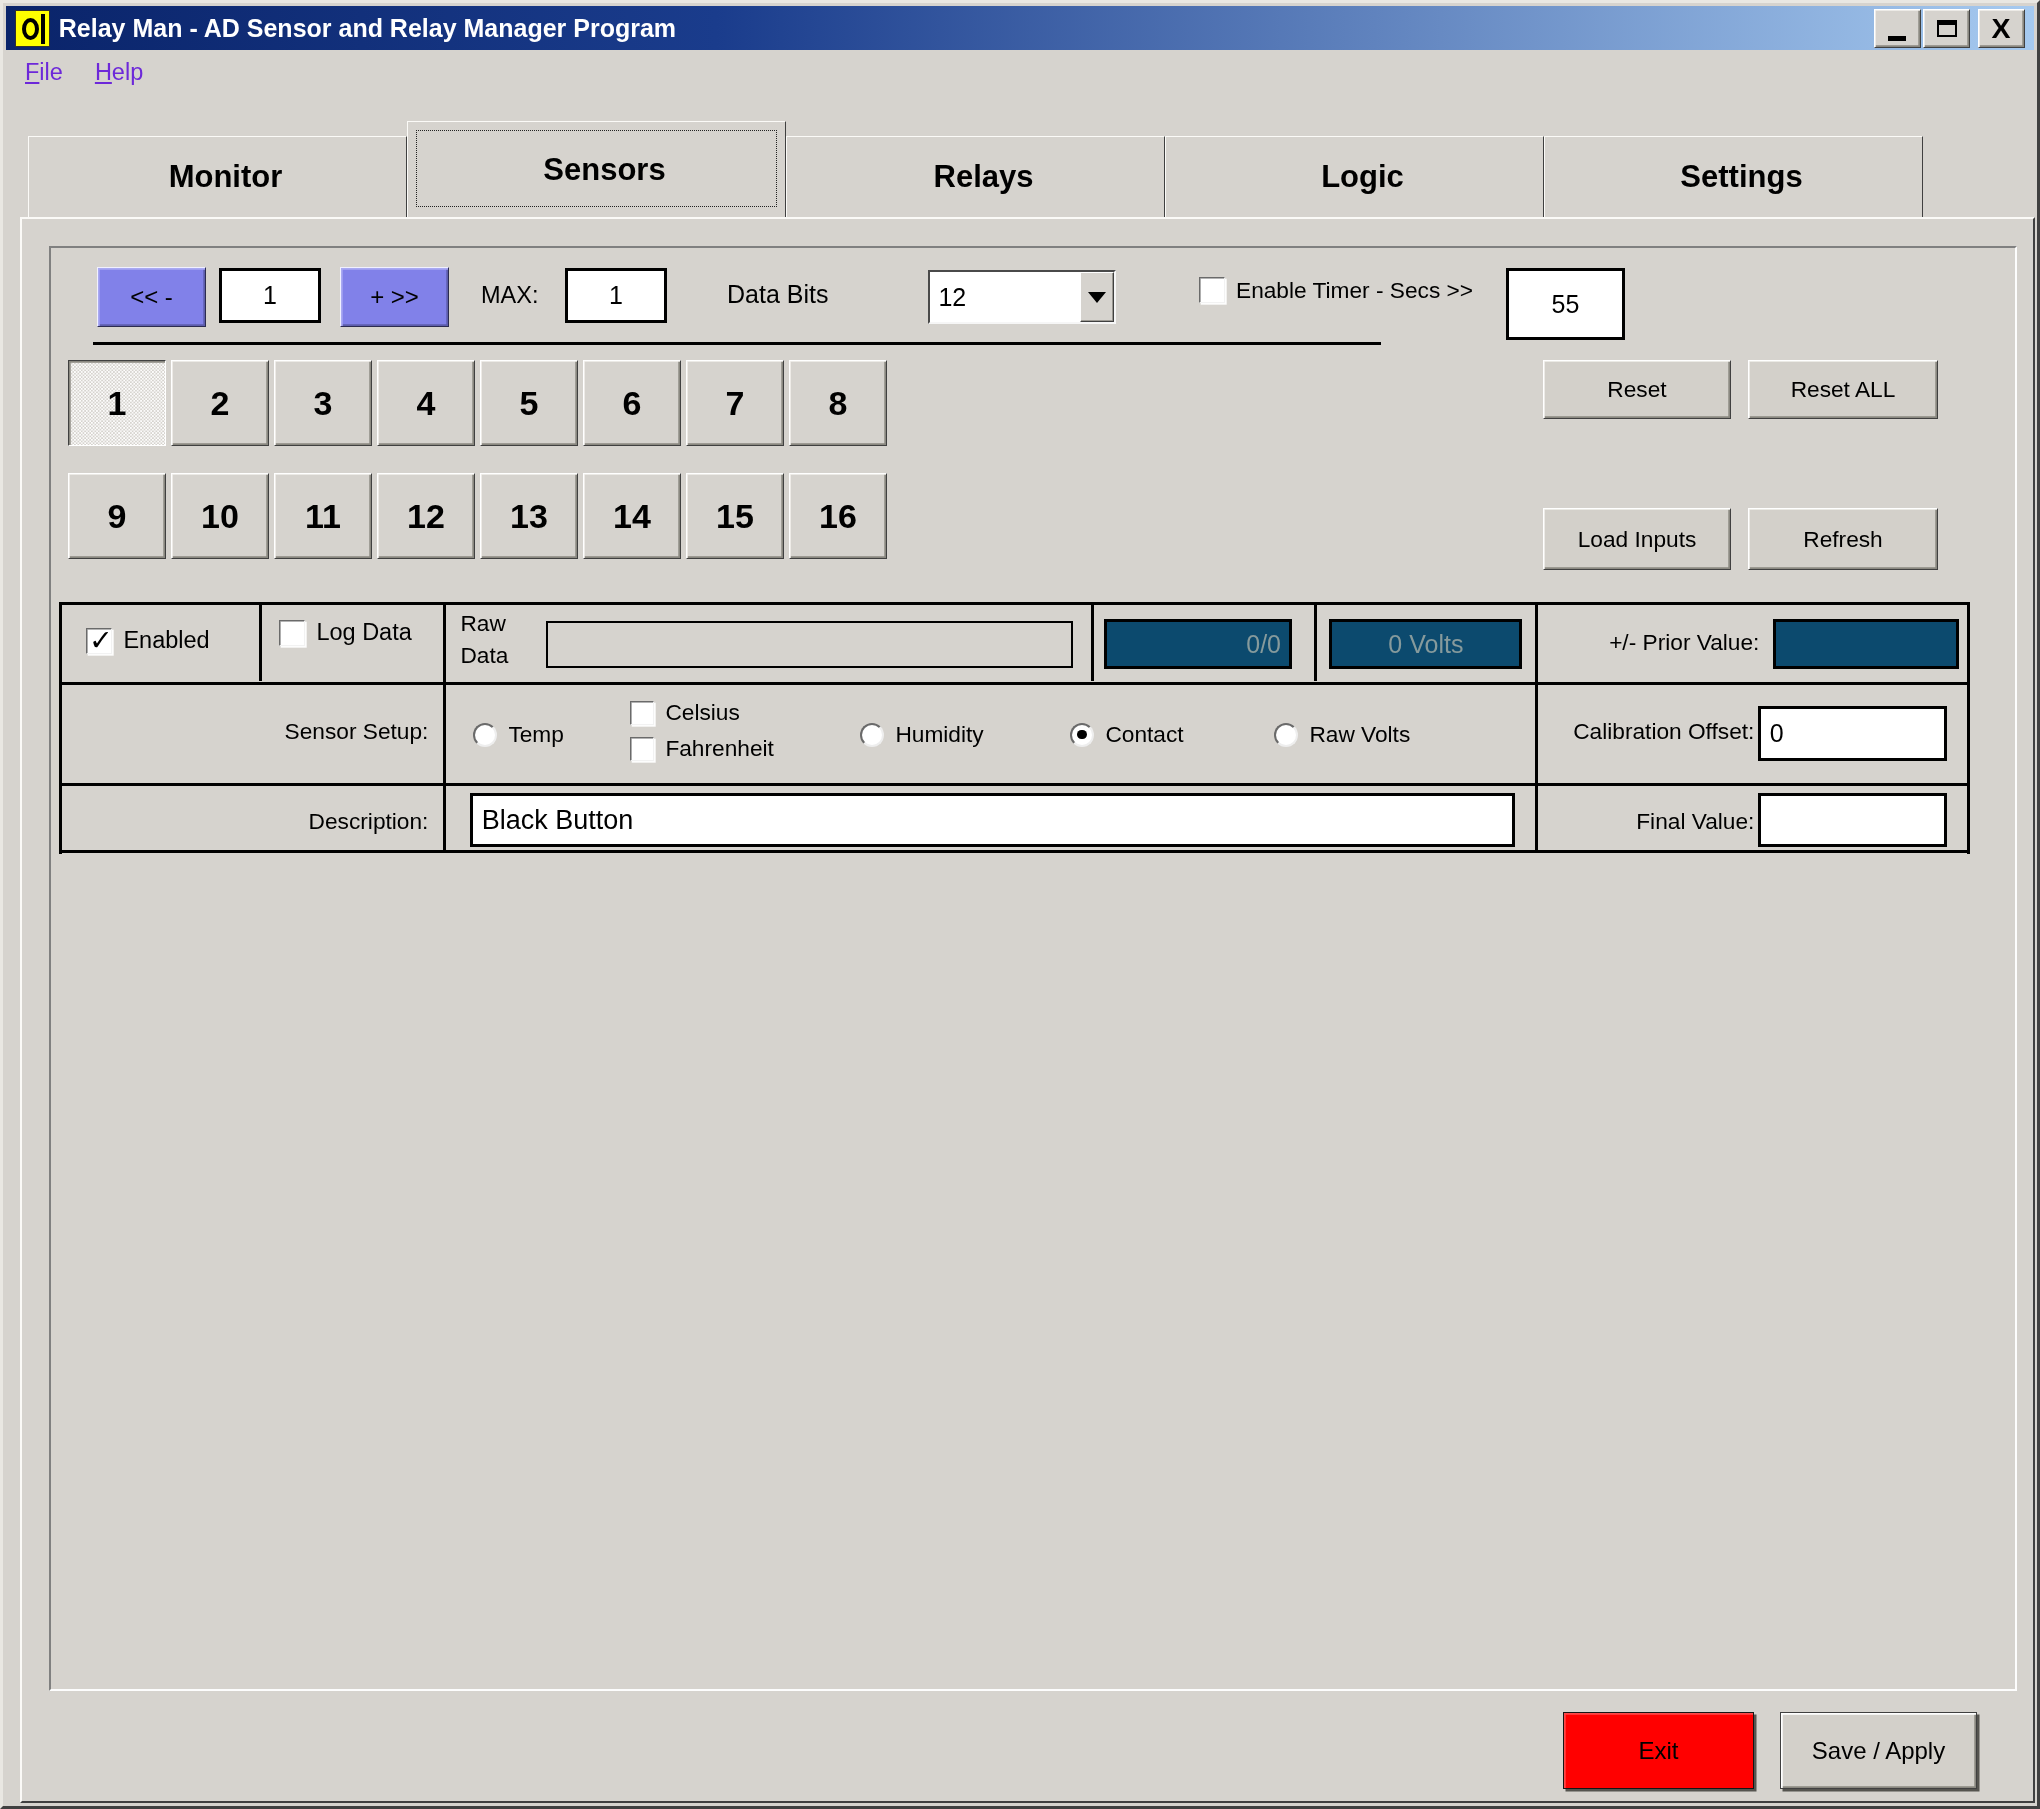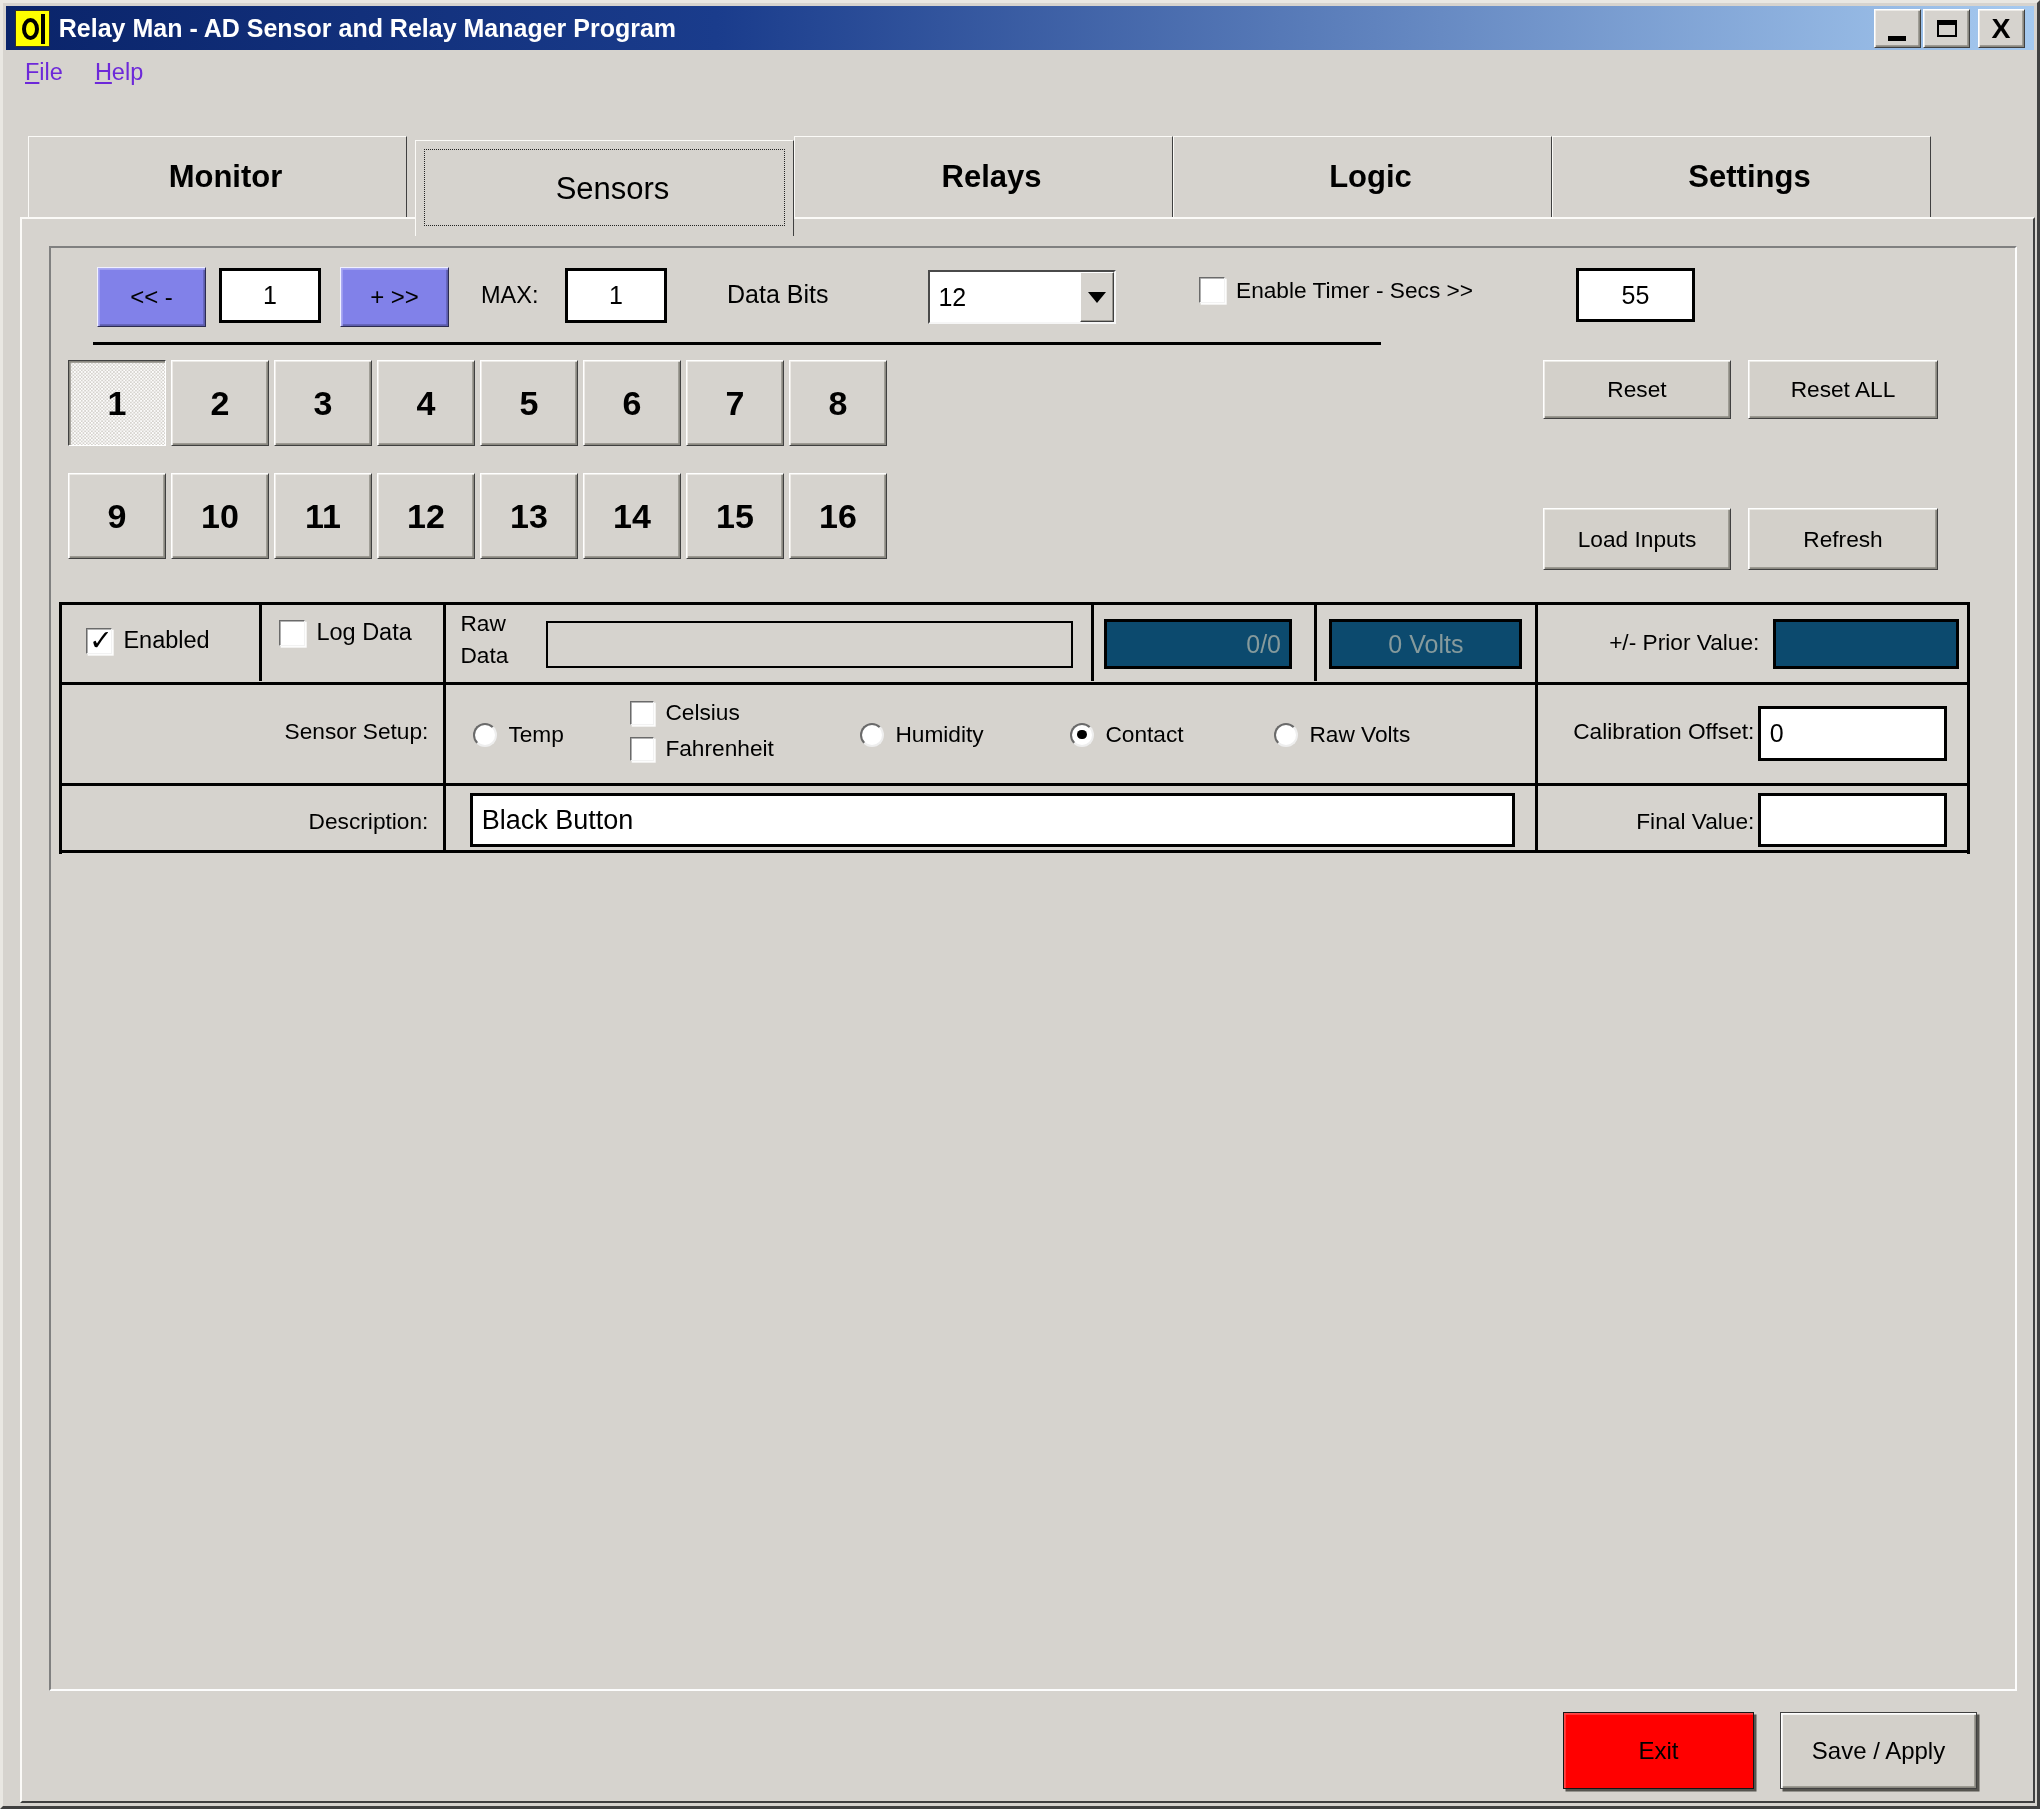--- a/index.html
+++ b/index.html
@@ -33,22 +33,22 @@
              gap:32px; padding-left:17px; font-size:23.5px; }
   .menu-item { color:#6d28d9; }
 
   
   .tab-strip { position:absolute; left:25px; top:120px; height:94px; display:flex;
                align-items:flex-end; z-index:6; }
   .tab { width:379px; height:81px; background:#d6d3ce;
          border:1.7px solid; border-color:#fbfaf7 #404040 #404040 #fbfaf7; border-bottom:none;
          display:flex; align-items:center; justify-content:center;
          font-size:31px; font-weight:bold; position:relative;padding-left:16px; }
-  .tab.active { height:96px; font-weight:normal; z-index:8; top:19px;
-                background:#d6d3ce;margin-left:8px; }
+  .tab.active { height:96px; font-weight:bold; z-index:8; top:0;
+                background:#d6d3ce; }
   .tab.active::after { content:''; position:absolute; left:7.6px; right:7.6px; top:7.6px; bottom:10px;
                        border:1.7px dotted #222; }
 
   
   .tabpage { position:absolute; left:17px; top:214px; width:2015px; height:1586px;
              background:#d6d3ce; border:2.5px solid;
              border-color:#fbfaf7 #404040 #404040 #fbfaf7; z-index:1; }
 
   .frame { position:absolute; left:27px; top:27px; width:1968px; height:1445px;
            border:2.5px solid; border-color:#808080 #fdfdfd #fdfdfd #808080; }
@@ -195,21 +195,21 @@
         <span class="dd-value">12</span>
         <span class="dd-btn">
           <span class="dd-arrow"></span>
         </span>
       </div>
 
       <div class="ctrl-group" style="left:1148px;top:28.5px;">
         <span class="checkbox"></span>
         <span class="txt" style="font-size:22.7px;">Enable Timer - Secs &gt;&gt;</span>
       </div>
-      <div class="field-black" style="left:1525px;top:20px;width:119px;height:54px;">55</div>
+      <div class="field-black" style="left:1455px;top:20px;width:119px;height:72px;">55</div>
 
       <div class="hrule" style="left:42px;top:94px;width:1288px;height:3.4px;"></div>
 
       <div class="chan-grid">
           <div class="chan pressed">1</div>
           <div class="chan">2</div>
           <div class="chan">3</div>
           <div class="chan">4</div>
           <div class="chan">5</div>
           <div class="chan">6</div>

